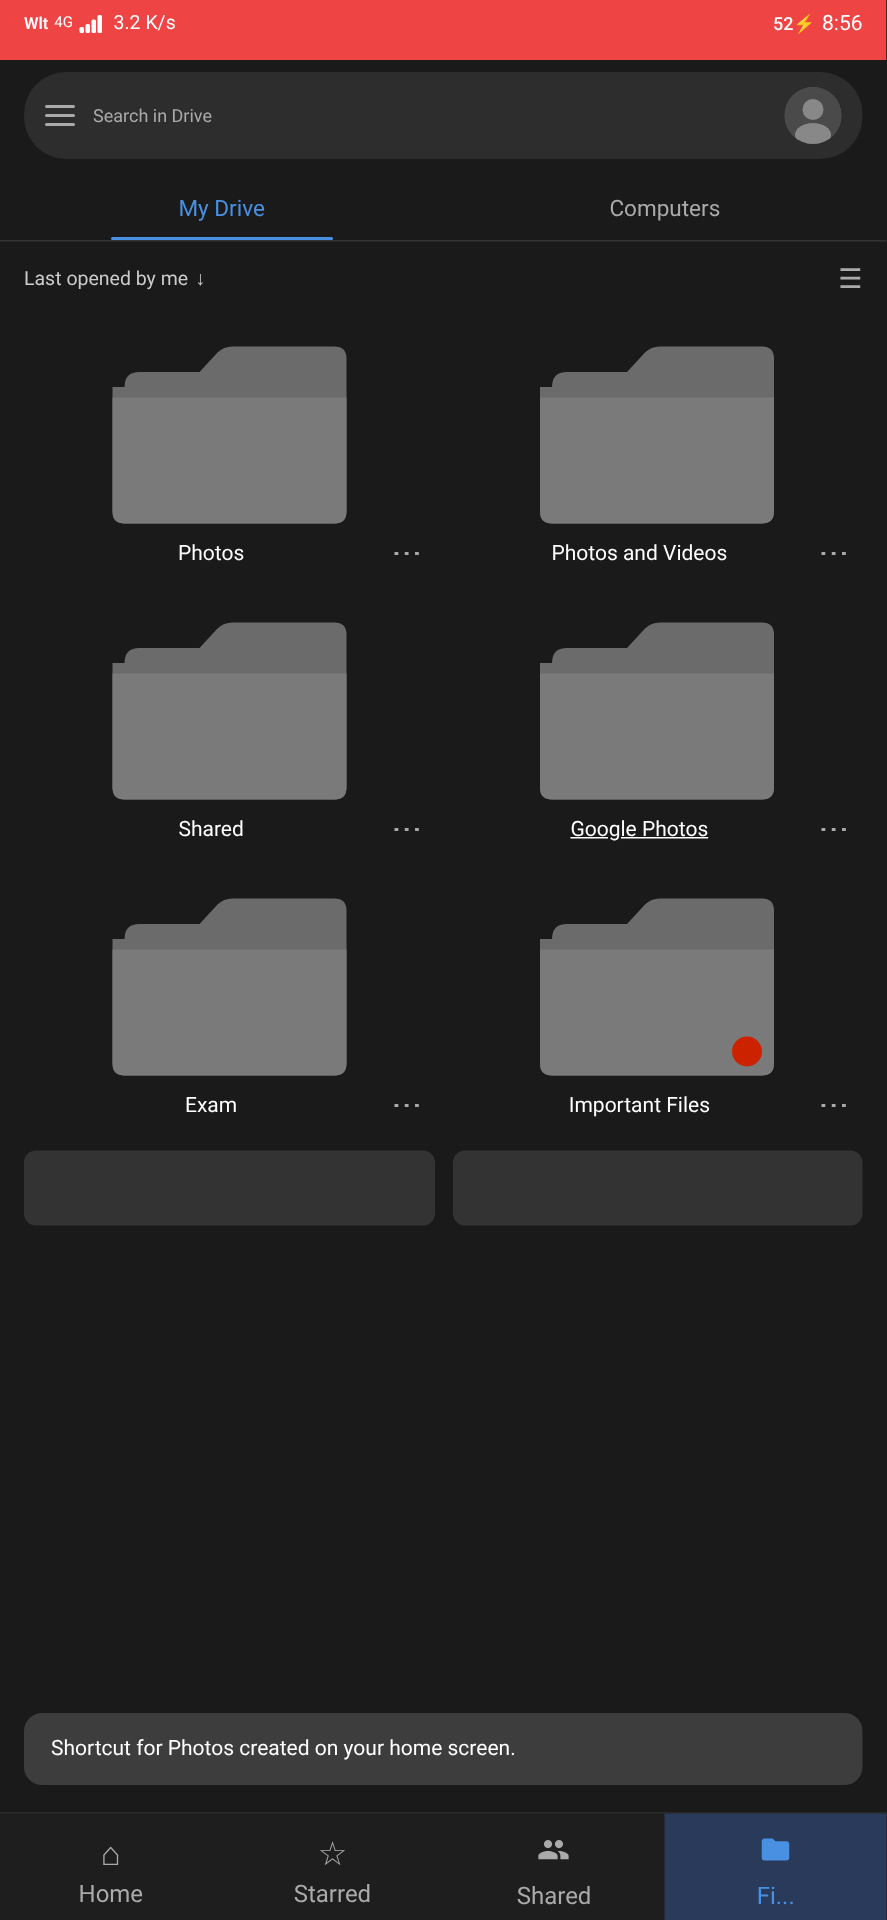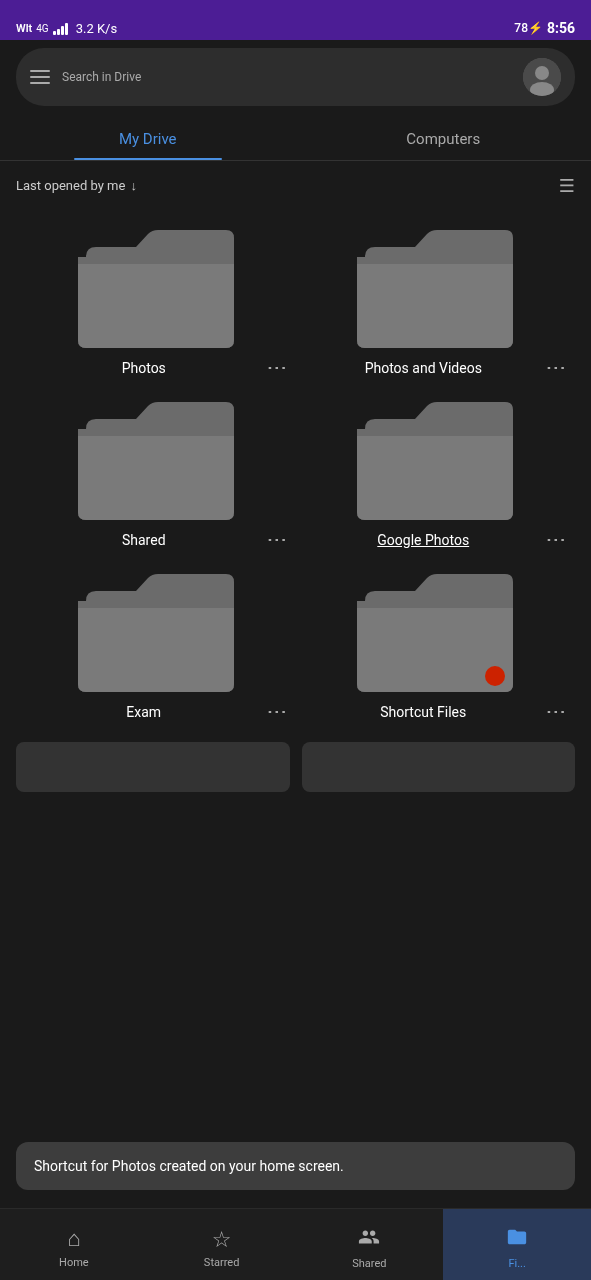--- a/index.html
+++ b/index.html
@@ -9,24 +9,24 @@
       width: 591px;
       min-height: 1280px;
       background: #1a1a1a;
       font-family: 'Roboto', Arial, sans-serif;
       color: #ffffff;
       overflow-x: hidden;
     }
 
     
     .status-bar {
-      background: #4c1d95;
+      background: #ef4444;
       display: flex;
       justify-content: space-between;
-      align-items: flex-end;
+      align-items: flex-start;
       padding: 8px 16px 4px;
       height: 40px;
     }
     .status-left {
       display: flex;
       align-items: center;
       gap: 4px;
       font-size: 11px;
       color: #ffffff;
     }
@@ -131,20 +131,21 @@
     .list-view-icon {
       color: #aaaaaa;
       font-size: 18px;
       cursor: pointer;
     }
 
     
     .folder-grid {
       display: grid;
       grid-template-columns: 1fr 1fr;
+      gap: 12px;
       padding: 8px 16px 0;
     }
     .folder-item {
       display: flex;
       flex-direction: column;
       align-items: flex-start;
       gap: 0;
     }
     .folder-icon-wrap {
       width: 100%;
@@ -222,21 +223,21 @@
       background: #2a2a3a;
     }
     .nav-icon {
       font-size: 22px;
       color: #aaaaaa;
     }
     .nav-item.active .nav-icon {
       color: #4a90e2;
     }
     .nav-label {
-      font-size: 11px;
+      font-size: 16px;
       color: #aaaaaa;
     }
     .nav-item.active .nav-label {
       color: #4a90e2;
     }
     .nav-item:last-child .nav-icon {
       color: #aaaaaa;
     }
 
     
@@ -270,23 +271,23 @@
       <div class="signal-bars">
         <span style="height:4px;"></span>
         <span style="height:6px;"></span>
         <span style="height:9px;"></span>
         <span style="height:12px;"></span>
       </div>
       <span style="font-size:13px; margin-left:4px;">3.2 K/s</span>
     </div>
     <div class="status-right">
       <span style="font-size:12px;">
-        <span>78</span>⚡
+        <span>52</span>⚡
       </span>
-      <span style="font-size:14px; font-weight:700;">8:56</span>
+      <span style="font-size:14px; font-weight:400;">8:56</span>
     </div>
   </div>
 
   <div class="search-bar">
     <div class="hamburger-icon">
       <span></span>
         <span></span>
         <span></span>
     </div>
     <span class="search-text">Search in Drive</span>
@@ -388,21 +389,21 @@
     <div class="folder-item">
       <div class="folder-icon-wrap">
         <svg class="folder-svg" viewBox="0 0 160 130" xmlns="http://www.w3.org/2000/svg">
           <path d="M10 35 Q10 25 20 25 L60 25 L72 12 Q76 8 82 8 L150 8 Q158 8 158 16 L158 118 Q158 126 150 126 L10 126 Q2 126 2 118 L2 35 Z" fill="#6b6b6b"></path>
           <path d="M2 42 L2 118 Q2 126 10 126 L150 126 Q158 126 158 118 L158 42 Z" fill="#7a7a7a"></path>
 
           <circle cx="140" cy="110" r="10" fill="#cc2200"></circle>
         </svg>
       </div>
       <div class="folder-label-row">
-        <span class="folder-name" style="text-align:center;">Shortcut Files</span>
+        <span class="folder-name" style="text-align:center;">Important Files</span>
         <span class="more-dots">⋮</span>
       </div>
     </div>
 
   </div>
 
   <div class="toast">
     <span>Shortcut for Photos created on your home screen.</span>
   </div>
 

